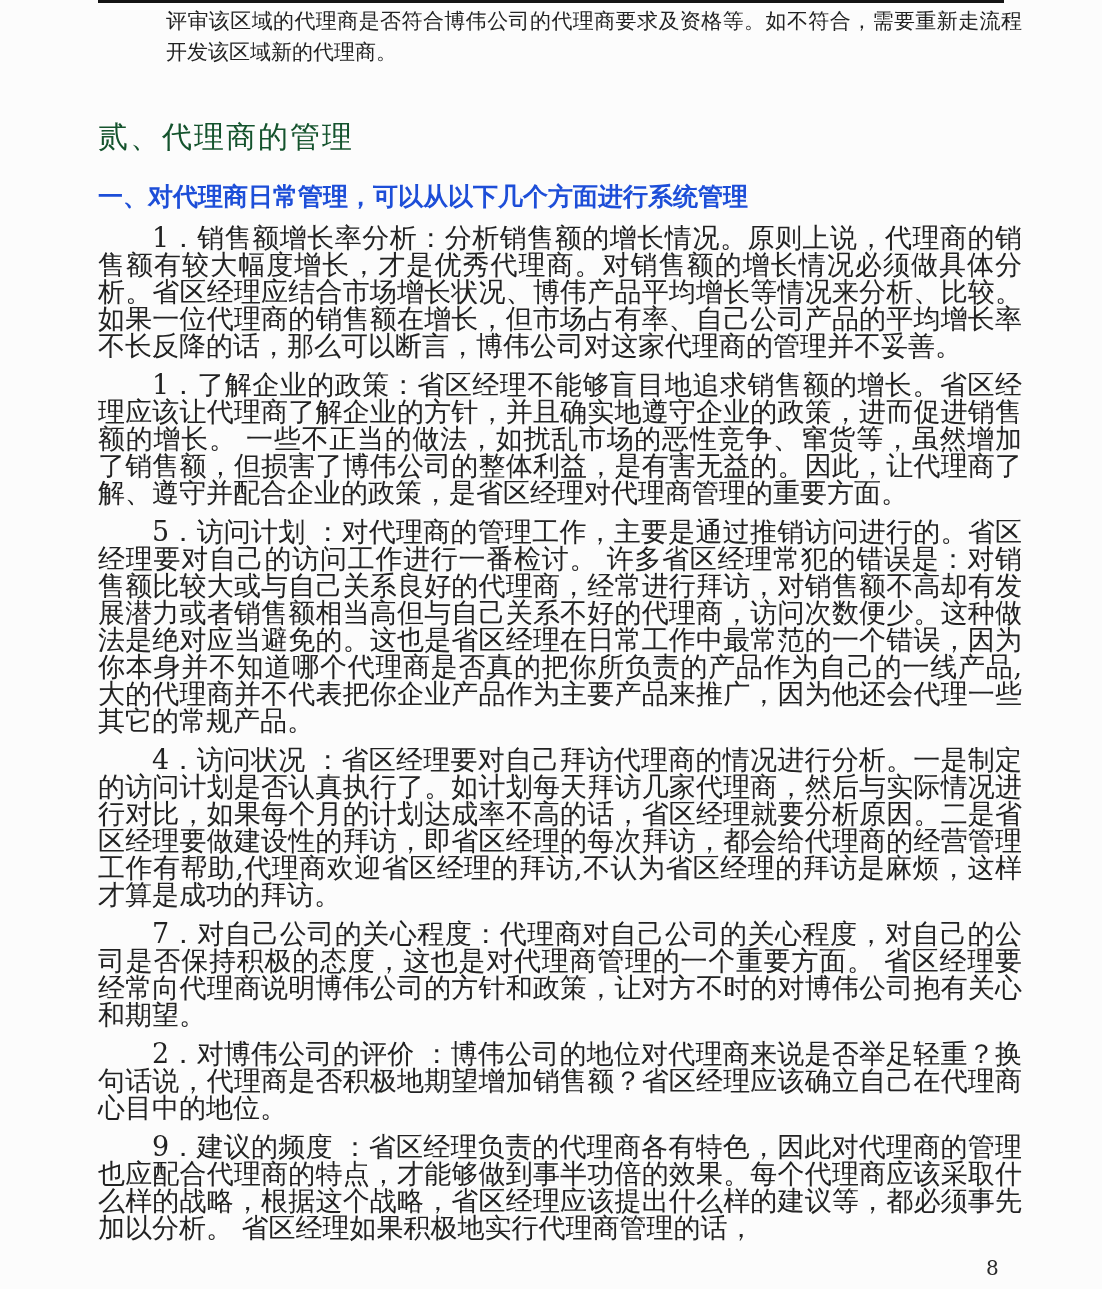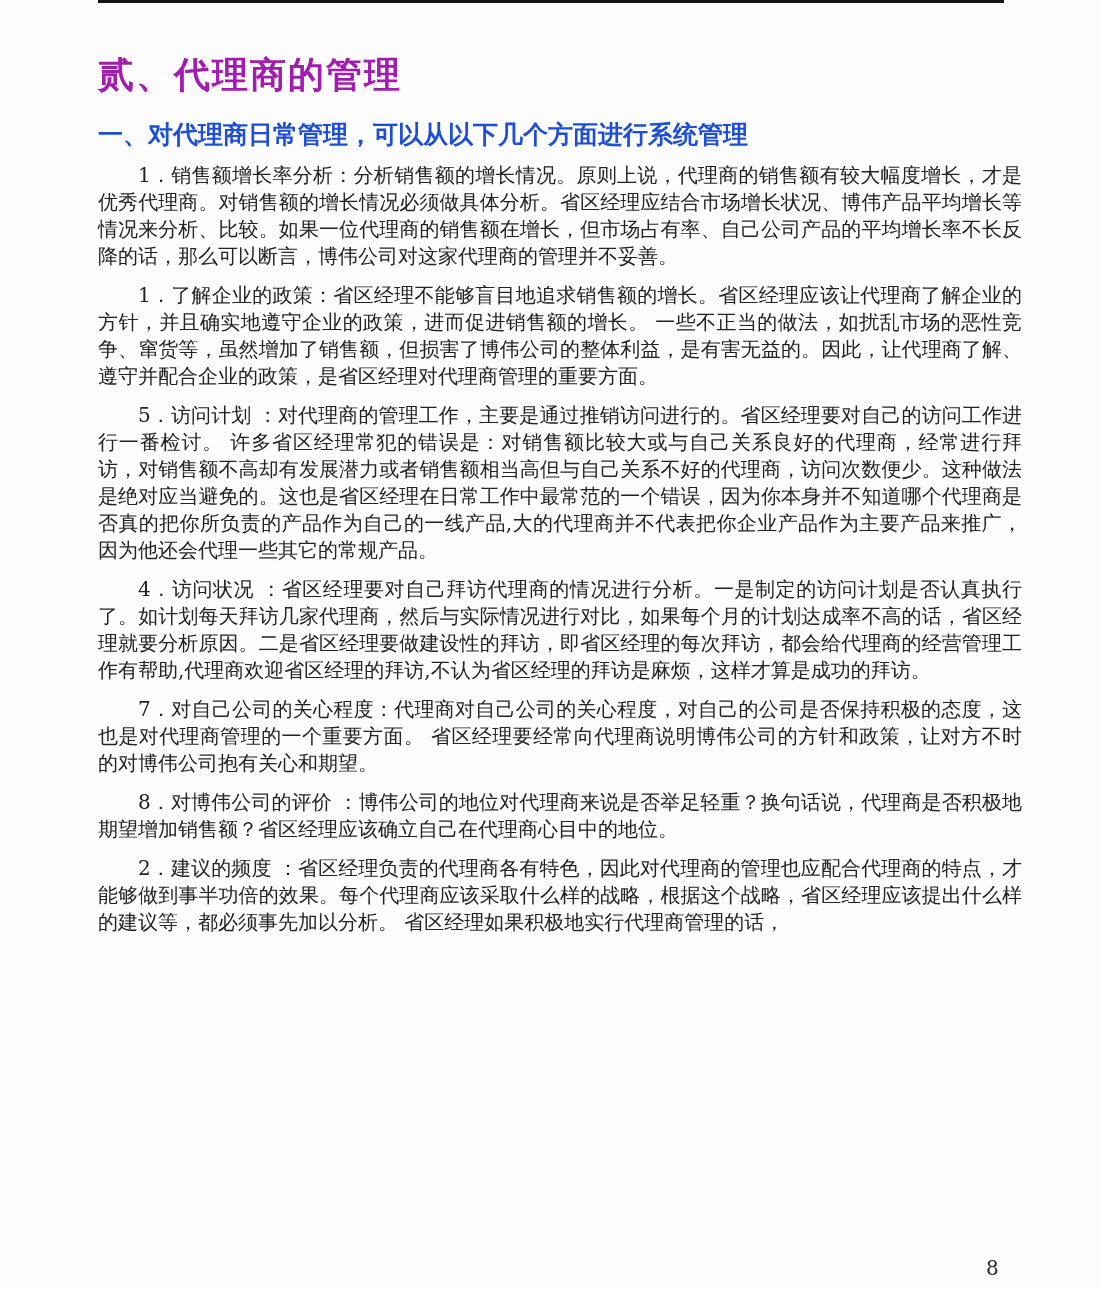--- a/index.html
+++ b/index.html
@@ -35,39 +35,39 @@
   .continuation {
     margin: 0;
     padding-left: 68px;
     font-size: 21px;
     line-height: 31px;
     text-align: justify;
     color: #222222;
   }
   h1.section {
     margin: 42px 0 0 0;
-    font-size: 36px;
+    font-size: 30px;
     line-height: 53px;
-    font-weight: 700;
+    font-weight: 400;
     letter-spacing: 2px;
-    color: #a21caf;
+    color: #14532d;
   }
   h2.subsection {
     margin: 18px 0 0 0;
     font-size: 25px;
     line-height: 31px;
     font-weight: 700;
     color: #1d4ed8;
   }
   .items {
     margin-top: 4px;
   }
   .items p.item {
     margin: 12px 0 0 0;
-    font-size: 20px;
+    font-size: 27px;
     line-height: 27px;
     text-align: justify;
     text-indent: 2em;
     color: #222222;
     word-break: break-all;
   }
   .page-number {
     position: absolute;
     left: 986px;
     top: 1256px;
@@ -75,30 +75,31 @@
     color: #2a2a2a;
   }
 </style>
 </head>
 <body>
 
 <div class="page">
   <div class="top-rule"></div>
 
   <div class="column">
+    <p class="continuation">评审该区域的代理商是否符合博伟公司的代理商要求及资格等。如不符合，需要重新走流程开发该区域新的代理商。</p>
 
     <h1 class="section">贰、代理商的管理</h1>
 
     <h2 class="subsection">一、对代理商日常管理，可以从以下几个方面进行系统管理</h2>
 
     <div class="items">
       <p class="item">1．销售额增长率分析：分析销售额的增长情况。原则上说，代理商的销售额有较大幅度增长，才是优秀代理商。对销售额的增长情况必须做具体分析。省区经理应结合市场增长状况、博伟产品平均增长等情况来分析、比较。如果一位代理商的销售额在增长，但市场占有率、自己公司产品的平均增长率不长反降的话，那么可以断言，博伟公司对这家代理商的管理并不妥善。</p>
       <p class="item">1．了解企业的政策：省区经理不能够盲目地追求销售额的增长。省区经理应该让代理商了解企业的方针，并且确实地遵守企业的政策，进而促进销售额的增长。 一些不正当的做法，如扰乱市场的恶性竞争、窜货等，虽然增加了销售额，但损害了博伟公司的整体利益，是有害无益的。因此，让代理商了解、遵守并配合企业的政策，是省区经理对代理商管理的重要方面。</p>
       <p class="item">5．访问计划 ：对代理商的管理工作，主要是通过推销访问进行的。省区经理要对自己的访问工作进行一番检讨。 许多省区经理常犯的错误是：对销售额比较大或与自己关系良好的代理商，经常进行拜访，对销售额不高却有发展潜力或者销售额相当高但与自己关系不好的代理商，访问次数便少。这种做法是绝对应当避免的。这也是省区经理在日常工作中最常范的一个错误，因为你本身并不知道哪个代理商是否真的把你所负责的产品作为自己的一线产品,大的代理商并不代表把你企业产品作为主要产品来推广，因为他还会代理一些其它的常规产品。</p>
       <p class="item">4．访问状况 ：省区经理要对自己拜访代理商的情况进行分析。一是制定的访问计划是否认真执行了。如计划每天拜访几家代理商，然后与实际情况进行对比，如果每个月的计划达成率不高的话，省区经理就要分析原因。二是省区经理要做建设性的拜访，即省区经理的每次拜访，都会给代理商的经营管理工作有帮助,代理商欢迎省区经理的拜访,不认为省区经理的拜访是麻烦，这样才算是成功的拜访。</p>
       <p class="item">7．对自己公司的关心程度：代理商对自己公司的关心程度，对自己的公司是否保持积极的态度，这也是对代理商管理的一个重要方面。 省区经理要经常向代理商说明博伟公司的方针和政策，让对方不时的对博伟公司抱有关心和期望。</p>
-      <p class="item">8．对博伟公司的评价 ：博伟公司的地位对代理商来说是否举足轻重？换句话说，代理商是否积极地期望增加销售额？省区经理应该确立自己在代理商心目中的地位。</p>
-      <p class="item">2．建议的频度 ：省区经理负责的代理商各有特色，因此对代理商的管理也应配合代理商的特点，才能够做到事半功倍的效果。每个代理商应该采取什么样的战略，根据这个战略，省区经理应该提出什么样的建议等，都必须事先加以分析。 省区经理如果积极地实行代理商管理的话，</p>
+      <p class="item">2．对博伟公司的评价 ：博伟公司的地位对代理商来说是否举足轻重？换句话说，代理商是否积极地期望增加销售额？省区经理应该确立自己在代理商心目中的地位。</p>
+      <p class="item">9．建议的频度 ：省区经理负责的代理商各有特色，因此对代理商的管理也应配合代理商的特点，才能够做到事半功倍的效果。每个代理商应该采取什么样的战略，根据这个战略，省区经理应该提出什么样的建议等，都必须事先加以分析。 省区经理如果积极地实行代理商管理的话，</p>
     </div>
   </div>
 
   <div class="page-number">8</div>
 </div>
 
 </body></html>

